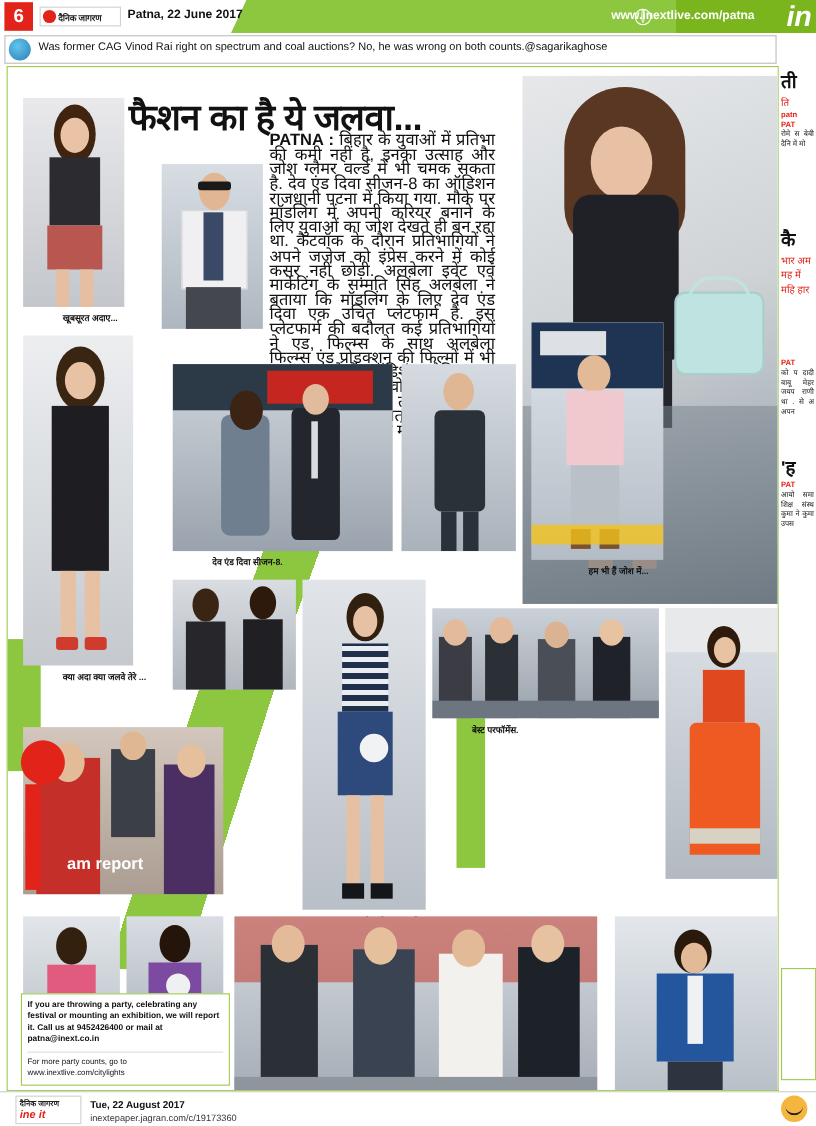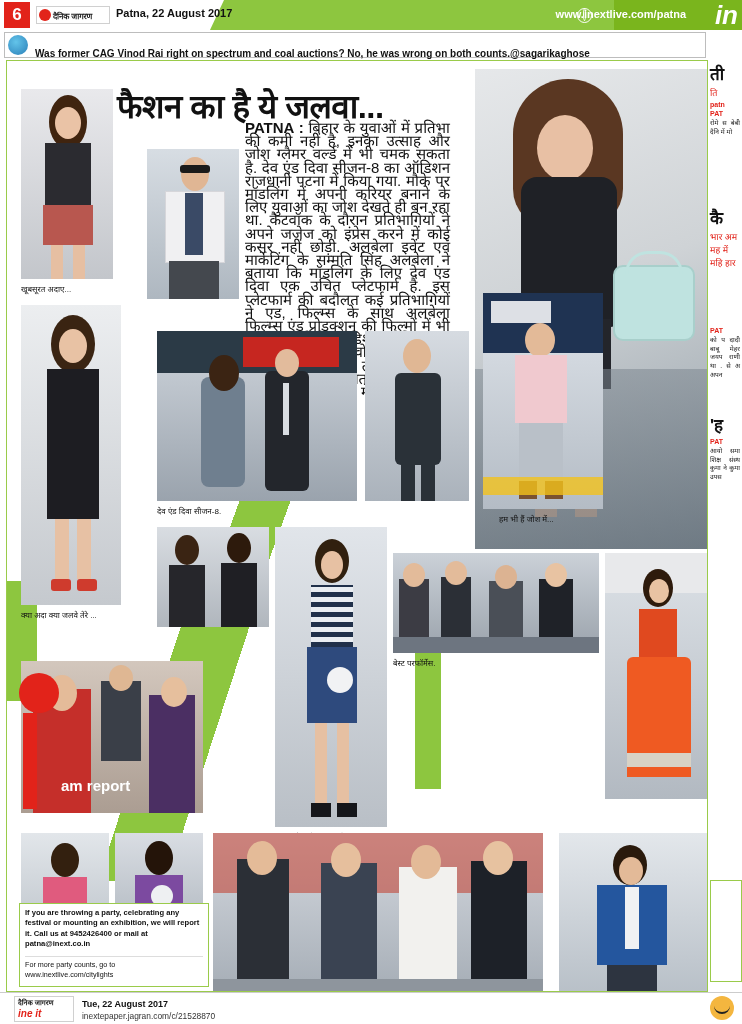--- a/index.html
+++ b/index.html
@@ -20,21 +20,21 @@
       clip-path:polygon(14px 0,742px 0,742px 30px,0 30px);}
   .mast-url{position:absolute;right:56px;top:8px;font-size:11px;font-weight:bold;color:#fff;}
   .mast-globe{position:absolute;right:150px;top:8px;width:13px;height:13px;border:1.4px solid #fff;border-radius:50%;}
   .mast-globe:before{content:"";position:absolute;left:5px;top:-1px;width:3px;height:13px;border:1.2px solid #fff;border-radius:50%;box-sizing:border-box;}
   .inext-i{position:absolute;right:4px;top:2px;font-size:26px;font-weight:bold;color:#fff;font-style:italic;line-height:26px;}
 
   
   .ticker{position:absolute;left:4px;top:32px;width:700px;height:24px;border:1px solid #bdbdbd;background:#fff;}
   .ticker-ico{position:absolute;left:3px;top:2px;width:20px;height:20px;border-radius:50%;
       background:radial-gradient(circle at 40% 35%,#63c4ea,#2a7fb8);}
-  .ticker-txt{position:absolute;left:30px;top:15px;font-size:10px;font-weight:bold;color:#111;}
+  .ticker-txt{position:absolute;left:30px;top:4px;font-size:10px;font-weight:normal;color:#111;}
 
   
   .frame{position:absolute;left:6px;top:60px;width:700px;height:930px;border:1px solid #9acb4a;background:#fff;overflow:hidden;}
   .picline{position:absolute;left:0;top:2px;width:560px;text-align:right;font-size:7.5px;color:#333;letter-spacing:.2px;}
 
   .headline{position:absolute;left:110px;top:22px;font-size:33px;font-weight:bold;color:#111;
             font-family:"Liberation Sans",sans-serif;letter-spacing:-.5px;white-space:nowrap;}
 
   
   .diag1{position:absolute;left:-40px;top:300px;width:760px;height:250px;
@@ -42,21 +42,21 @@
   .diag2{position:absolute;left:0;top:520px;width:760px;height:300px;
     background:linear-gradient(108deg,rgba(141,198,63,0) 22%,#8dc63f 22%,#8dc63f 30%,rgba(141,198,63,0) 30%);}
   .greenblock{position:absolute;background:#8dc63f;}
 
   
   .bodycol{position:absolute;left:238px;top:60px;width:205px;font-size:15px;line-height:13.2px;color:#111;text-align:justify;}
   .bodycol b{font-weight:bold;}
 
   
   .ph{position:absolute;overflow:hidden;background:#cfcfcf;}
-  .capout{position:absolute;font-size:8px;font-weight:normal;color:#111;white-space:nowrap;}
+  .capout{position:absolute;font-size:8px;font-weight:bold;color:#111;white-space:nowrap;margin-left:36px;}
 
   
   .rcol{position:absolute;left:708px;top:60px;width:34px;height:930px;overflow:hidden;background:#fff;}
   .rhead{font-size:17px;font-weight:bold;color:#111;margin:2px 0 1px 2px;}
   .rbullet{color:#e2231a;font-size:9px;margin-left:2px;}
   .rtxt{font-size:6.6px;line-height:8.6px;color:#111;margin:0 2px;text-align:justify;}
   .rpat{font-size:7px;font-weight:bold;color:#e2231a;margin:2px;}
 
   
   .partybox{position:absolute;left:12px;top:842px;width:188px;height:82px;border:1px solid #9acb4a;background:#fff;}
@@ -78,21 +78,21 @@
 
 <div class="page">
 
   <div class="masthead">
     <div class="mast-green"></div>
     <div class="pagenum">6</div>
     <div class="dj-logo">
       <span class="dj-dot"></span>
       <span class="dj-txt">दैनिक जागरण</span>
     </div>
-    <div class="mast-city">Patna,  22 August 2017</div>
+    <div class="mast-city">Patna,  22 June 2017</div>
     <div class="mast-globe"></div>
     <div class="mast-url">www.inextlive.com/patna</div>
     <div class="inext-i">in</div>
   </div>
 
   <div class="ticker">
     <div class="ticker-ico"></div>
     <div class="ticker-txt">Was former CAG Vinod Rai right on spectrum and coal auctions? No, he was wrong on both counts.@sagarikaghose</div>
   </div>
 
@@ -289,16 +289,16 @@
     <div class="rpat">PAT</div>
     <div class="rtxt">आयो समा शिक्ष संस्थ कुमा ने कुमा उपस</div>
     <div style="position:absolute;left:2px;top:820px;width:30px;height:100px;border:1px solid #9acb4a;"></div>
   </div>
 
   <div class="footer"></div>
   <div class="f-logo"></div>
   <div class="f-l1">दैनिक जागरण</div>
   <div class="f-l2">ine it</div>
   <div class="f-date">Tue, 22 August 2017</div>
-  <div class="f-url">inextepaper.jagran.com/c/21528870</div>
+  <div class="f-url">inextepaper.jagran.com/c/19173360</div>
   <div class="f-face"></div>
 
 </div>
 
 </body></html>

